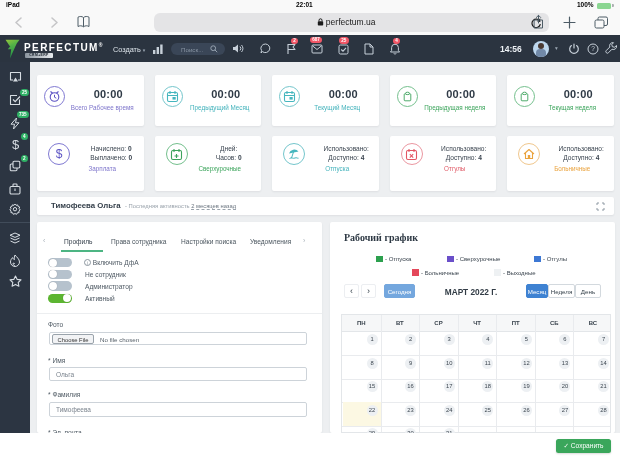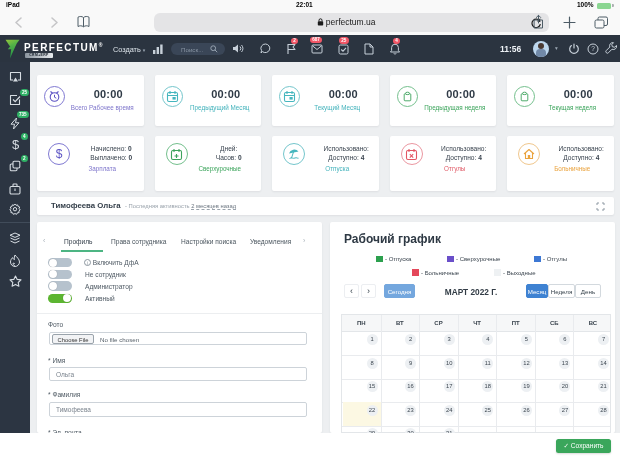--- a/index.html
+++ b/index.html
@@ -142,21 +142,21 @@
     </svg>
   <svg class="abs" style="left:389px;top:8px;" width="12" height="12" viewBox="0 0 12 12">
       <path d="M6 1.2 A3.4 3.4 0 0 1 9.4 4.6 L9.4 7.5 L10.5 9 L1.5 9 L2.6 7.5 L2.6 4.6 A3.4 3.4 0 0 1 6 1.2 Z" stroke="#c7d0d9" stroke-width="1" fill="none" stroke-linejoin="round"></path>
       <path d="M4.8 10.3 A1.3 1.3 0 0 0 7.2 10.3" stroke="#c7d0d9" stroke-width="1" fill="none"></path>
     </svg>
   <span class="rbadge" style="left:291px;top:2.5px;">2</span>
   <span class="rbadge" style="left:310px;top:1.5px;">687</span>
   <span class="rbadge" style="left:339px;top:2px;">25</span>
   <span class="rbadge" style="left:393px;top:2.5px;">4</span>
 
-  <span class="abs" style="left:500px;top:9px;color:#eef2f6;font-size:8.5px;font-weight:bold;">11:56</span>
+  <span class="abs" style="left:500px;top:9px;color:#eef2f6;font-size:8.5px;font-weight:bold;">14:56</span>
   <span class="abs" style="left:533px;top:5.5px;width:16px;height:16px;border-radius:50%;background:#bdd7ee;overflow:hidden;">
     <span style="position:absolute;left:5px;top:2.5px;width:6px;height:6px;border-radius:50%;background:#4a3a33;"></span>
     <span style="position:absolute;left:3px;top:8.5px;width:10px;height:8px;border-radius:4px 4px 0 0;background:#7189a8;"></span>
   </span>
   <span class="abs" style="left:555px;top:10px;color:#9aa6b2;font-size:5.5px;">▾</span>
   <svg class="abs" style="left:568px;top:7.5px;" width="12" height="12" viewBox="0 0 12 12">
       <path d="M6 1 L6 5" stroke="#c7d0d9" stroke-width="1.2" stroke-linecap="round"></path>
       <path d="M3.4 2.6 A4.3 4.3 0 1 0 8.6 2.6" stroke="#c7d0d9" stroke-width="1.2" fill="none" stroke-linecap="round"></path>
     </svg>
   <svg class="abs" style="left:587px;top:7.5px;" width="12" height="12" viewBox="0 0 12 12">
@@ -381,21 +381,21 @@
       </div>
     <span class="lbl" style="left:11px;top:169px;"><span style="color:#4e5963;">*</span> Фамилия</span>
     <div class="inpt" style="left:12px;top:179.5px;width:258px;height:15px;">
         <span style="position:absolute;left:6px;top:3.5px;">Тимофеева</span>
       </div>
     <span class="lbl" style="left:11px;top:207px;"><span style="color:#4e5963;">*</span> Эл. почта</span>
 
   </div>
 
   <div class="panel" style="left:300px;top:160px;width:285px;height:211px;overflow:hidden;">
-    <span style="position:absolute;left:14px;top:10px;font-size:12px;font-weight:bold;color:#2e3944;">Рабочий график</span>
+    <span style="position:absolute;left:14px;top:10px;font-size:10px;font-weight:bold;color:#2e3944;font-family:Liberation Serif, serif;">Рабочий график</span>
 
     <span style="position:absolute;left:46px;top:33.5px;width:6.5px;height:6.5px;background:#2ca04e;"></span>
     <span style="position:absolute;left:55px;top:34px;font-size:6px;color:#39434d;">- Отпуска</span>
     <span style="position:absolute;left:117px;top:33.5px;width:6.5px;height:6.5px;background:#6a4fc9;"></span>
     <span style="position:absolute;left:126px;top:34px;font-size:6px;color:#39434d;">- Сверхурочные</span>
     <span style="position:absolute;left:204px;top:33.5px;width:6.5px;height:6.5px;background:#3d78d4;"></span>
     <span style="position:absolute;left:213px;top:34px;font-size:6px;color:#39434d;">- Отгулы</span>
     <span style="position:absolute;left:82px;top:47px;width:6.5px;height:6.5px;background:#e4485b;"></span>
     <span style="position:absolute;left:91px;top:47.5px;font-size:6px;color:#39434d;">- Больничные</span>
     <span style="position:absolute;left:164px;top:47px;width:6.5px;height:6.5px;background:#eef1f3;"></span>

